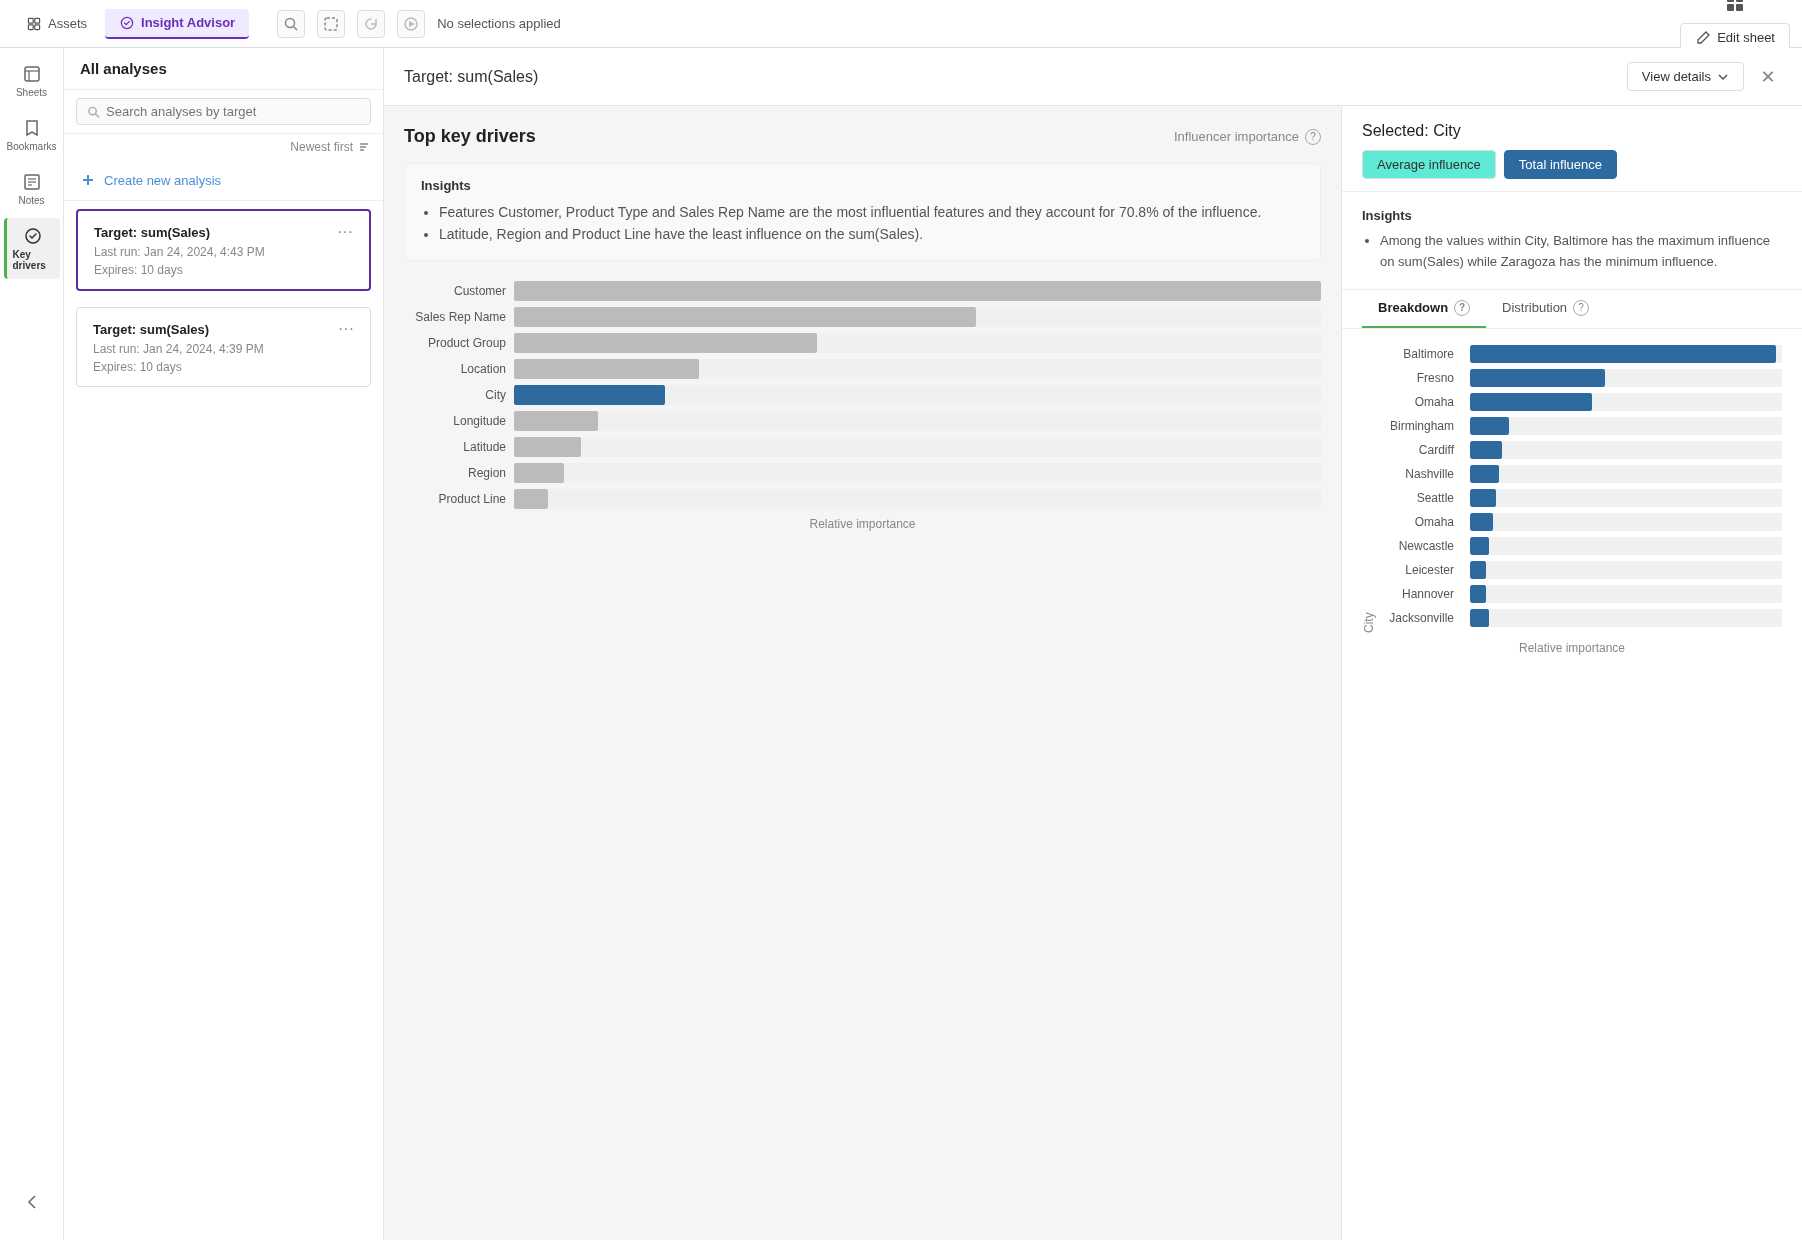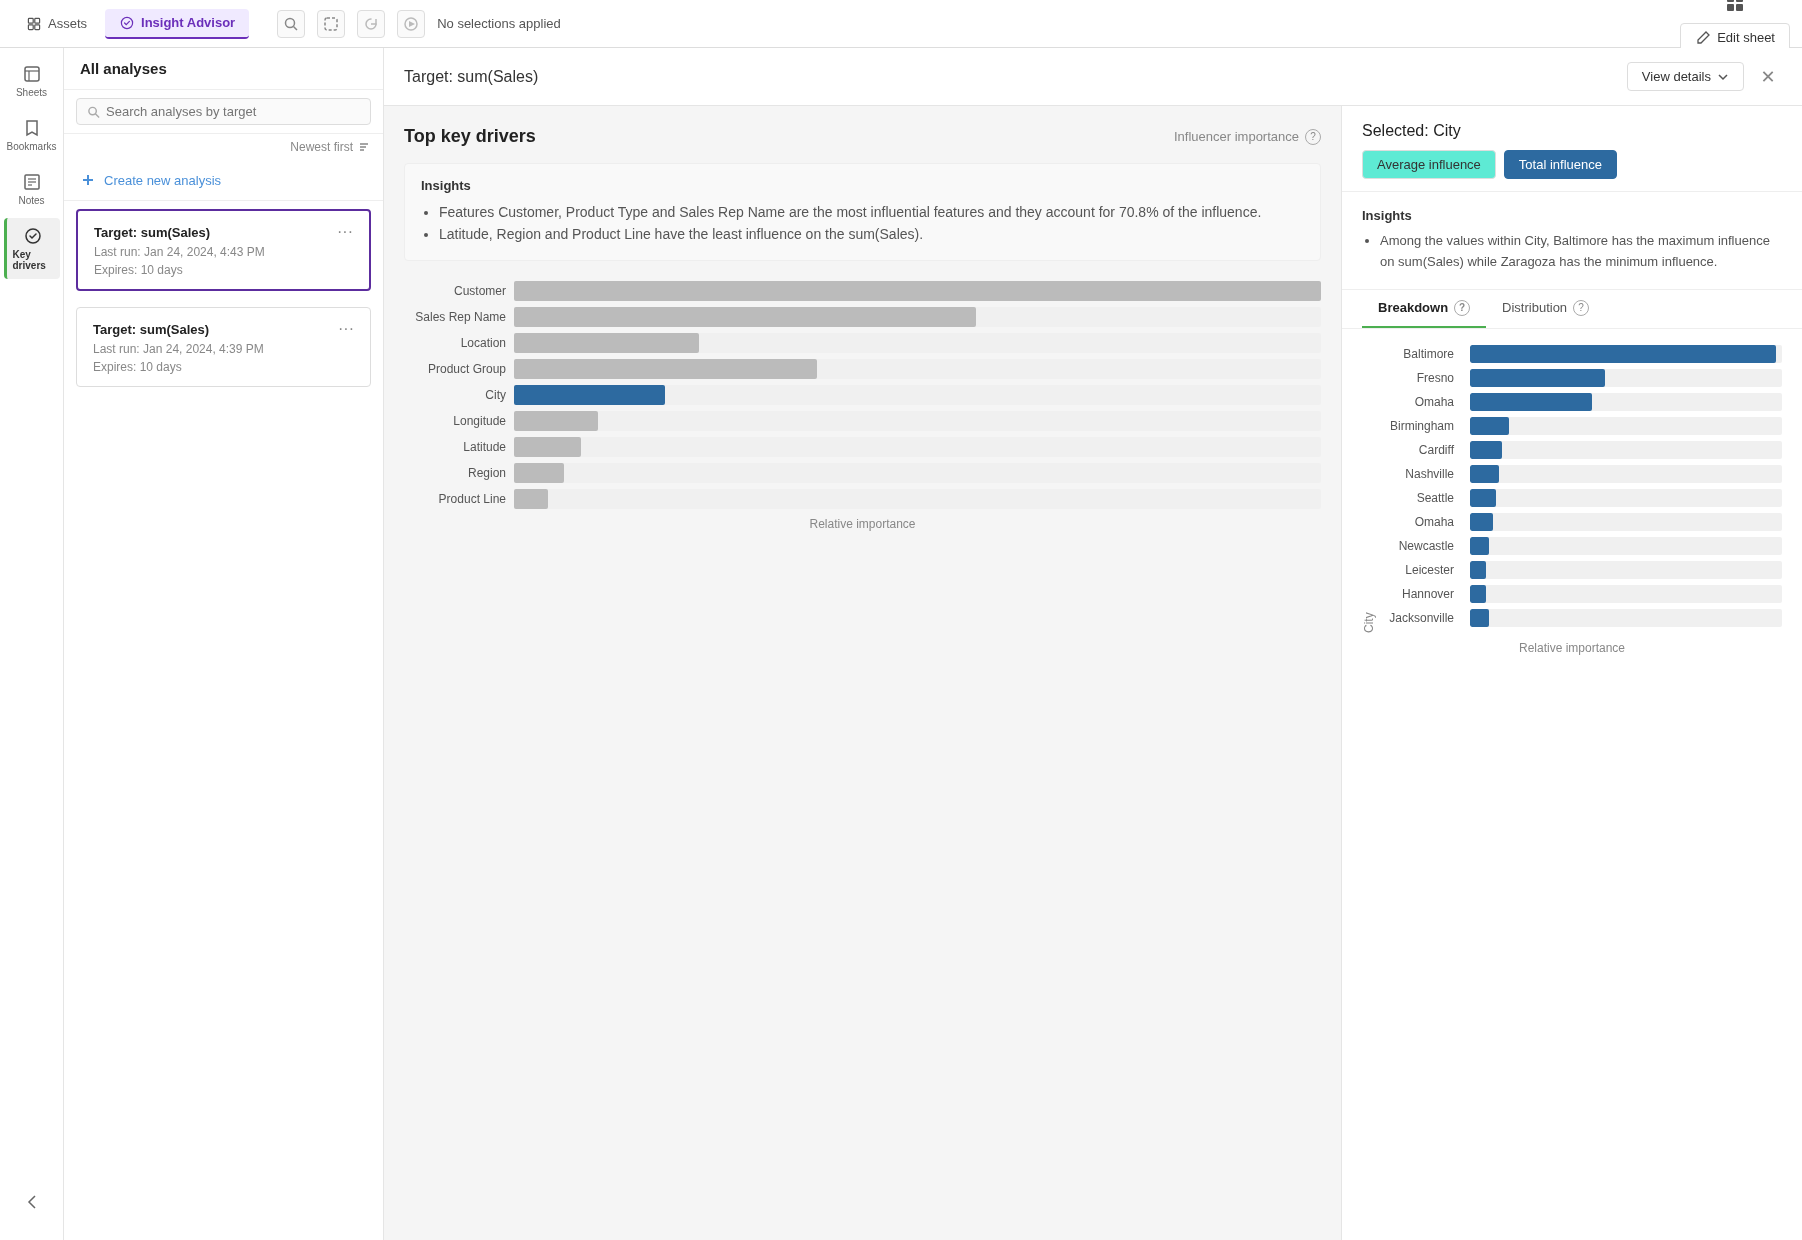--- a/index.html
+++ b/index.html
@@ -295,29 +295,29 @@
                 <div class="bar-fill gray" style="width: 100%;"></div>
               </div>
             </div>
             <div class="bar-row">
               <div class="bar-label">Sales Rep Name</div>
               <div class="bar-track">
                 <div class="bar-fill gray" style="width: 57.2917%;"></div>
               </div>
             </div>
             <div class="bar-row">
+              <div class="bar-label">Product Group</div>
+              <div class="bar-track">
+                <div class="bar-fill gray" style="width: 37.5%;"></div>
+              </div>
+            </div>
+            <div class="bar-row">
               <div class="bar-label">Location</div>
               <div class="bar-track">
                 <div class="bar-fill gray" style="width: 22.9167%;"></div>
-              </div>
-            </div>
-            <div class="bar-row">
-              <div class="bar-label">Product Group</div>
-              <div class="bar-track">
-                <div class="bar-fill gray" style="width: 37.5%;"></div>
               </div>
             </div>
             <div class="bar-row">
               <div class="bar-label">City</div>
               <div class="bar-track">
                 <div class="bar-fill blue" style="width: 18.75%;"></div>
               </div>
             </div>
             <div class="bar-row">
               <div class="bar-label">Longitude</div>

